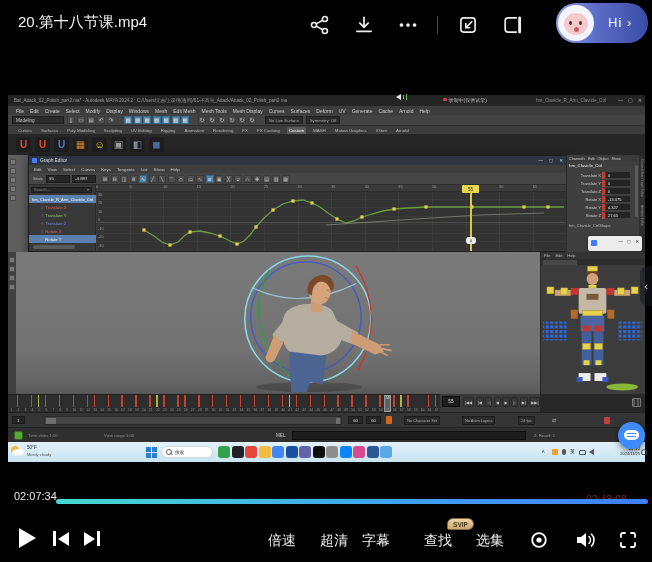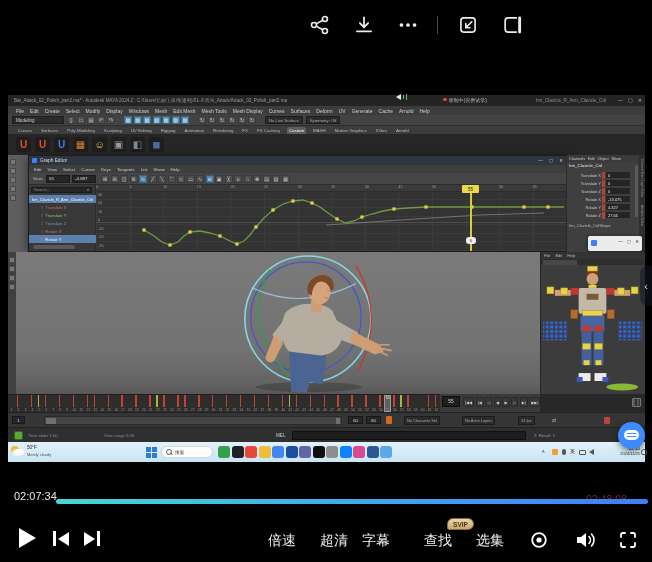--- a/index.html
+++ b/index.html
@@ -215,20 +215,21 @@
     background:linear-gradient(180deg,#ecd6a6,#c9a96e);border:1px solid #8a6a40;box-sizing:border-box;
     color:#4a3418;font-size:6.5px;font-weight:bold;display:flex;align-items:center;justify-content:center;cursor:pointer;}
   .cicon{position:absolute;top:42px;width:22px;height:22px;cursor:pointer;}
 </style>
 </head>
 <body>
 
 <div id="app">
 
   <div id="topbar">
+    <div class="vtitle">20.第十八节课.mp4</div>
     <svg class="topicon" style="left:308px" viewBox="0 0 22 22">
       <g fill="none" stroke="#ededed" stroke-width="1.5">
         <circle cx="15.5" cy="5.5" r="2.3"></circle>
           <circle cx="5.5" cy="11" r="2.3"></circle>
           <circle cx="15.5" cy="16.5" r="2.3"></circle>
         <path d="M13.5 6.6 7.6 10 M7.6 12 13.5 15.4"></path>
       </g>
     </svg>
     <svg class="topicon" style="left:352px" viewBox="0 0 22 22">
       <g fill="none" stroke="#ededed" stroke-width="1.6" stroke-linecap="round">
@@ -250,20 +251,29 @@
         <rect x="4.5" y="4.5" width="13" height="13" rx="2.5"></rect>
         <path d="M14.5 8 9 13.5 M9 9.8V13.5h3.7"></path>
       </g>
     </svg>
     <svg class="topicon" style="left:500px" viewBox="0 0 22 22">
       <g fill="none" stroke="#ededed" stroke-linecap="round">
         <path stroke-width="1.5" d="M15 4.5H7.5A2.8 2.8 0 0 0 4.7 7.3v7.4a2.8 2.8 0 0 0 2.8 2.8H15"></path>
         <path stroke-width="2.6" d="M18 4.5v13"></path>
       </g>
     </svg>
+    <div id="avatar-pill">
+      <div class="mascot">
+        <div class="mface"></div>
+        <div class="meye" style="left:11px"></div>
+          <div class="meye" style="left:21px"></div>
+        <div class="mmouth"></div>
+      </div>
+      <div class="hi-label">Hi ›</div>
+    </div>
   </div>
 
   <div id="video">
     <div id="maya">
 
       <div class="m-titlebar">
         <div class="m-title">Bat_Attack_02_Polish_part2.ma* - Autodesk MAYA 2024.2 : C:/Users/元吉/上课用(通用)/01-不高兴_Attack/Attack_02_Polish_part2.ma</div>
         <div class="m-title-right">hm_Clavicle_R_Arm_Clavicle_Ctrl</div>
         <div class="m-winbtns">
 

